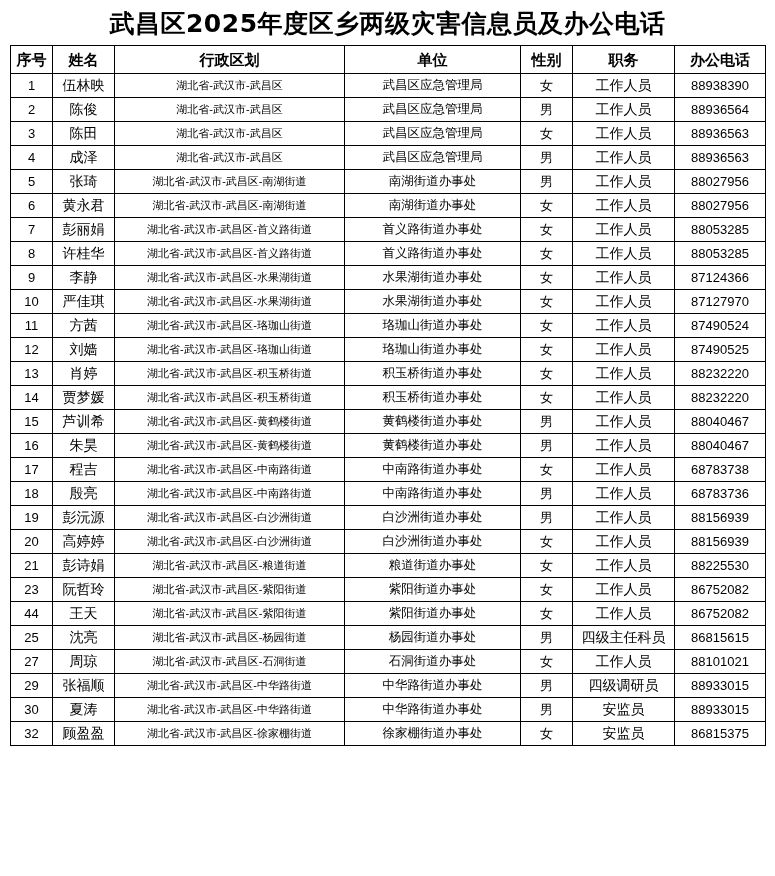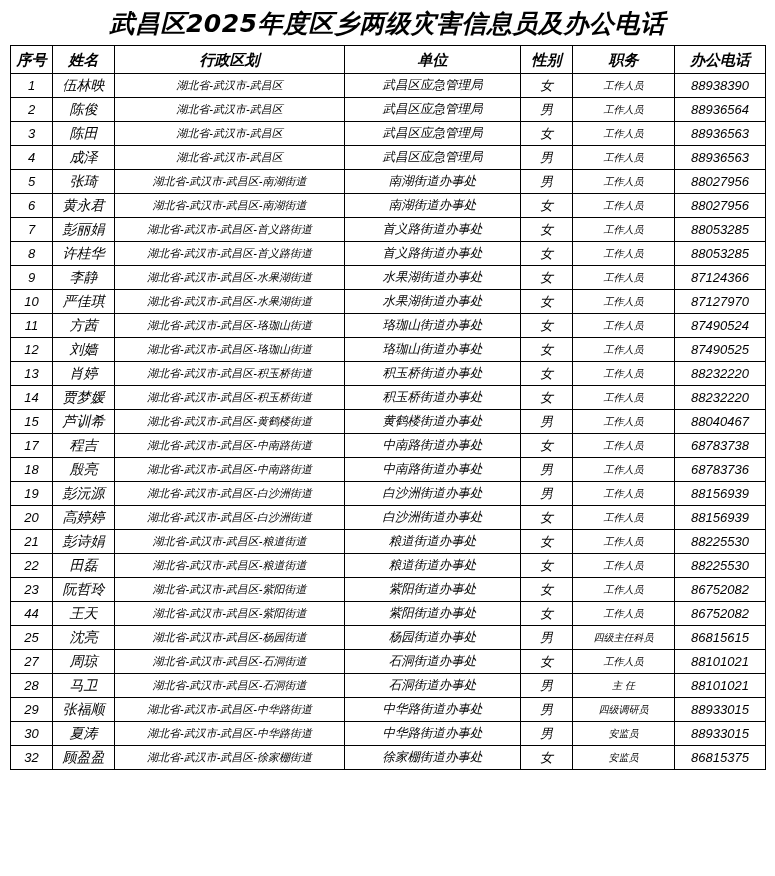--- a/index.html
+++ b/index.html
@@ -12,21 +12,20 @@
     height: 876px;
     font-family: "Liberation Sans", "DejaVu Sans", sans-serif;
     color: #000000;
     overflow: hidden;
   }
   .page {
     width: 775px;
     height: 616px;
     box-sizing: border-box;
     padding: 6px 10px 0 10px;
-    font-style: italic;
   }
   .doc-title {
     text-align: center;
     font-size: 25px;
     font-weight: bold;
     letter-spacing: 0.5px;
     line-height: 1.25;
     margin: 2px 0 6px 0;
     font-family: "DejaVu Sans", "Liberation Sans", sans-serif;
   }
@@ -59,21 +58,21 @@
   col.c-region  { width: 230px; }
   col.c-unit    { width: 176px; }
   col.c-gender  { width: 52px; }
   col.c-post    { width: 102px; }
   col.c-phone   { width: 91px; }
 
   td.idx, td.gender { font-size: 13px; }
   td.name { font-size: 14px; }
   td.region { font-size: 11px; }
   td.unit { font-size: 12.5px; }
-  td.post { font-size: 10px; }
+  td.post { font-size: 14px; }
   td.phone { font-size: 13px; }
 </style>
 </head>
 <body>
 
 <div class="page">
   <div class="doc-title">武昌区2025年度区乡两级灾害信息员及办公电话</div>
 
   <table class="roster">
     <colgroup>
@@ -226,20 +225,29 @@
         <tr>
           <td class="idx">15</td>
           <td class="name">芦训希</td>
           <td class="region">湖北省-武汉市-武昌区-黄鹤楼街道</td>
           <td class="unit">黄鹤楼街道办事处</td>
           <td class="gender">男</td>
           <td class="post">工作人员</td>
           <td class="phone">88040467</td>
         </tr>
         <tr>
+          <td class="idx">16</td>
+          <td class="name">朱昊</td>
+          <td class="region">湖北省-武汉市-武昌区-黄鹤楼街道</td>
+          <td class="unit">黄鹤楼街道办事处</td>
+          <td class="gender">男</td>
+          <td class="post">工作人员</td>
+          <td class="phone">88040467</td>
+        </tr>
+        <tr>
           <td class="idx">17</td>
           <td class="name">程吉</td>
           <td class="region">湖北省-武汉市-武昌区-中南路街道</td>
           <td class="unit">中南路街道办事处</td>
           <td class="gender">女</td>
           <td class="post">工作人员</td>
           <td class="phone">68783738</td>
         </tr>
         <tr>
           <td class="idx">18</td>
@@ -271,29 +279,20 @@
         <tr>
           <td class="idx">21</td>
           <td class="name">彭诗娟</td>
           <td class="region">湖北省-武汉市-武昌区-粮道街道</td>
           <td class="unit">粮道街道办事处</td>
           <td class="gender">女</td>
           <td class="post">工作人员</td>
           <td class="phone">88225530</td>
         </tr>
         <tr>
-          <td class="idx">22</td>
-          <td class="name">田磊</td>
-          <td class="region">湖北省-武汉市-武昌区-粮道街道</td>
-          <td class="unit">粮道街道办事处</td>
-          <td class="gender">女</td>
-          <td class="post">工作人员</td>
-          <td class="phone">88225530</td>
-        </tr>
-        <tr>
           <td class="idx">23</td>
           <td class="name">阮哲玲</td>
           <td class="region">湖北省-武汉市-武昌区-紫阳街道</td>
           <td class="unit">紫阳街道办事处</td>
           <td class="gender">女</td>
           <td class="post">工作人员</td>
           <td class="phone">86752082</td>
         </tr>
         <tr>
           <td class="idx">44</td>
@@ -313,29 +312,20 @@
           <td class="post">四级主任科员</td>
           <td class="phone">86815615</td>
         </tr>
         <tr>
           <td class="idx">27</td>
           <td class="name">周琼</td>
           <td class="region">湖北省-武汉市-武昌区-石洞街道</td>
           <td class="unit">石洞街道办事处</td>
           <td class="gender">女</td>
           <td class="post">工作人员</td>
-          <td class="phone">88101021</td>
-        </tr>
-        <tr>
-          <td class="idx">28</td>
-          <td class="name">马卫</td>
-          <td class="region">湖北省-武汉市-武昌区-石洞街道</td>
-          <td class="unit">石洞街道办事处</td>
-          <td class="gender">男</td>
-          <td class="post">主 任</td>
           <td class="phone">88101021</td>
         </tr>
         <tr>
           <td class="idx">29</td>
           <td class="name">张福顺</td>
           <td class="region">湖北省-武汉市-武昌区-中华路街道</td>
           <td class="unit">中华路街道办事处</td>
           <td class="gender">男</td>
           <td class="post">四级调研员</td>
           <td class="phone">88933015</td>

